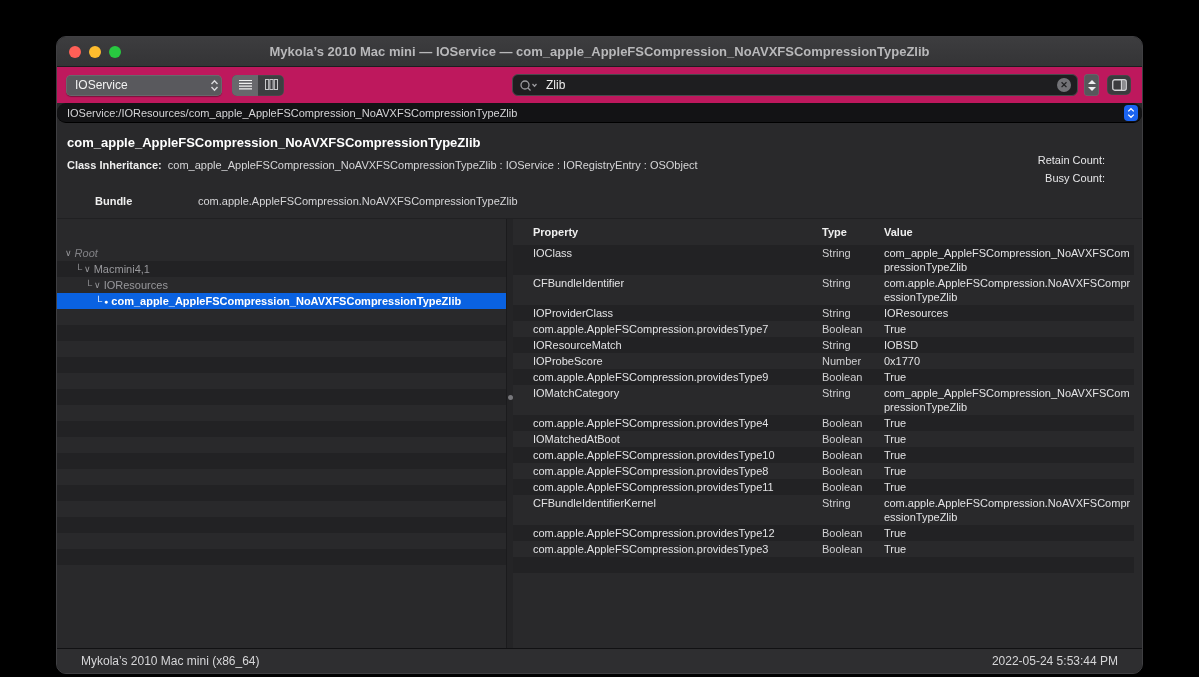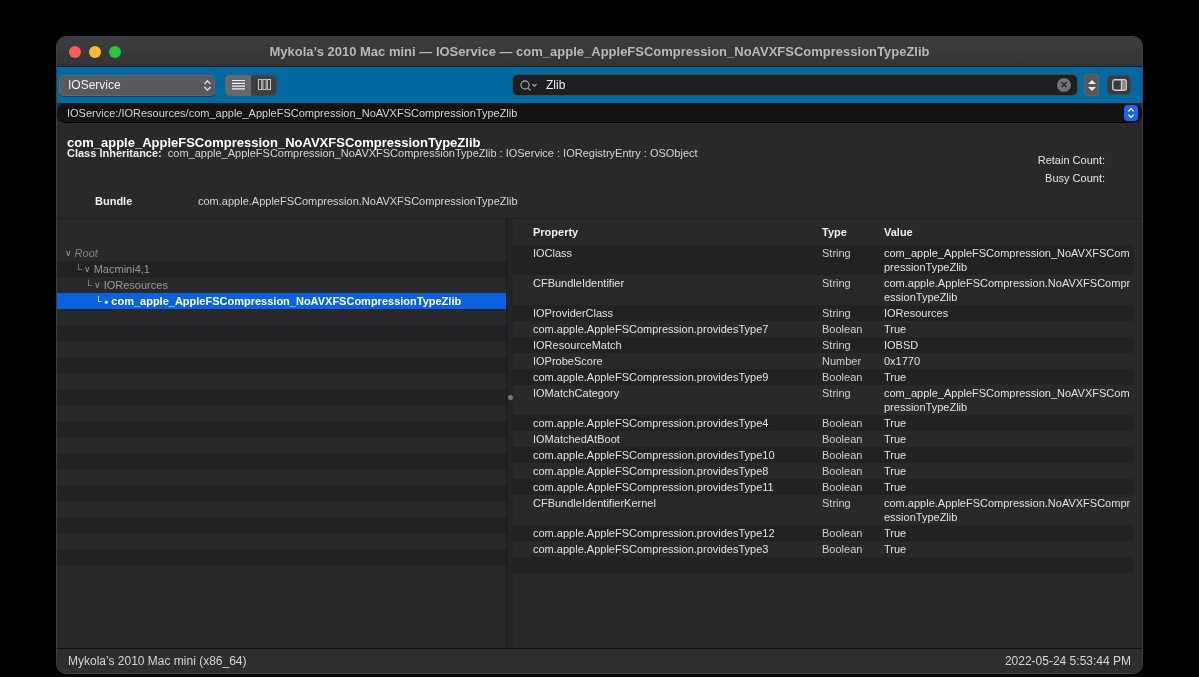--- a/index.html
+++ b/index.html
@@ -32,23 +32,23 @@
   .tl { width: 12px; height: 12px; border-radius: 50%; display: inline-block; }
   .tl.red { background: #ff5f57; } .tl.yellow { background: #febc2e; } .tl.green { background: #28c840; }
   .title {
     width: 100%; text-align: center;
     font-size: 13px; font-weight: 700; color: #b8b8ba;
     white-space: nowrap; overflow: hidden;
   }
   
   .toolbar {
     flex: 0 0 36px;
-    background: #0369a1;
-    display: flex; align-items: center;
-    padding: 0 11px 0 2px;
+    background: #be185d;
+    display: flex; align-items: center;
+    padding: 0 11px 0 9px;
   }
   .popup {
     width: 156px; height: 21px;
     background: #59595d; border-radius: 5px;
     display: flex; align-items: center;
     padding-left: 9px;
     font-size: 12px; color: #f2f2f2;
     box-shadow: inset 0 0 0 0.5px rgba(255,255,255,.18), 0 1px 1px rgba(0,0,0,.35);
     cursor: default;
   }
@@ -102,21 +102,21 @@
   .path-text { font-size: 11px; color: #d4d4d6; white-space: nowrap; }
   .path-ctrl {
     position: absolute; right: 4px; top: 50%; transform: translateY(-50%);
     width: 14px; height: 16px;
     background: #1b64f2; border-radius: 4px;
     display: flex; align-items: center; justify-content: center;
   }
   
   .details { flex: 0 0 95px; background: #29292b; position: relative; font-size: 11px; }
   .node-title { position: absolute; left: 10px; top: 12px; font-size: 13px; font-weight: 700; color: #ffffff; }
-  .inherit { position: absolute; left: 10px; top: 24px; color: #d6d6d8; white-space: nowrap; }
+  .inherit { position: absolute; left: 10px; top: 36px; color: #d6d6d8; white-space: nowrap; }
   .lbl { font-weight: 700; color: #efefef; margin-right: 6px; }
   .bundle { position: absolute; left: 10px; top: 72px; color: #d6d6d8; white-space: nowrap; padding-left: 28px; }
   .bundle .lbl { display: inline-block; width: 103px; margin-right: 0; }
   .flags { position: absolute; left: 881px; top: 28px; }
   .flag-row { height: 18px; display: flex; align-items: center; gap: 6px; color: #d8d8da; }
   .checkbox {
     width: 12px; height: 12px; border-radius: 3px;
     background: #414145; border: 1px solid #1c1c1e;
     position: relative; flex: 0 0 12px;
   }
@@ -164,21 +164,21 @@
   .t-row.filler { height: 16px; }
   .t-cell { font-size: 11px; line-height: 14px; color: #e2e2e4; }
   .t-cell.type { color: #cfcfd1; }
   .t-cell.value { word-break: break-all; padding-right: 2px; }
   
   .statusbar {
     flex: 0 0 25px;
     background: #2e2e30;
     border-top: 1px solid #111113;
     display: flex; align-items: center;
-    padding: 0 11px;
+    padding: 0 24px;
     font-size: 12px; color: #d6d6d8;
   }
   .status-right { margin-left: auto; }
 </style>
 </head>
 <body>
 
 <div class="window">
 
   <div class="titlebar">

